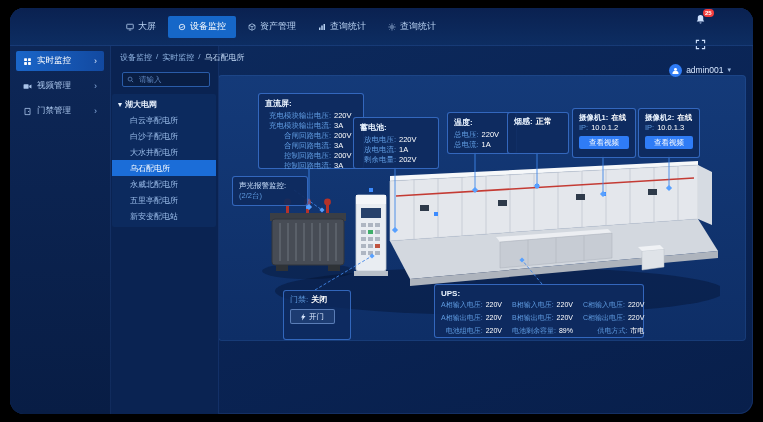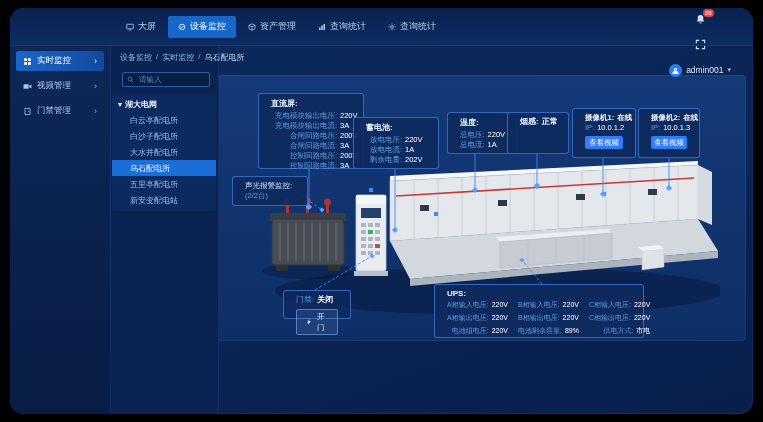--- a/index.html
+++ b/index.html
@@ -64,21 +64,21 @@
 
   
   .main-panel{position:absolute;left:208px;top:67px;width:528px;height:266px;border-radius:4px;
               background:linear-gradient(180deg,#143a79,#0e2e66);
               box-shadow:inset 0 0 0 1px rgba(80,140,230,.14);z-index:1;}
   .scene{position:absolute;left:240px;top:147px;width:470px;height:170px;z-index:2;}
   .connectors{position:absolute;left:0;top:0;width:743px;height:406px;z-index:4;pointer-events:none;}
 
   
   .panel{position:absolute;background:rgba(14,42,94,.92);border:1px solid rgba(64,124,220,.75);
-         border-radius:3px;padding:4px 12px;box-sizing:border-box;z-index:5;}
+         border-radius:3px;padding:4px 6px;box-sizing:border-box;z-index:5;}
   .p-title{font-size:8px;font-weight:bold;color:#eaf4ff;margin-bottom:2px;white-space:nowrap;}
   .kv{display:flex;font-size:7.5px;line-height:10px;white-space:nowrap;}
   .kv .k{color:#5f9be0;}
   .kv .v{color:#fff;margin-left:3px;}
   .ok{color:#35d07f;font-weight:bold;}
   .dc .kv .k{width:66px;text-align:right;flex:none;}
   .bat .kv .k{width:36px;text-align:right;flex:none;}
   .ups-grid{display:grid;grid-template-columns:repeat(3,1fr);column-gap:10px;row-gap:3px;}
   .ups-grid .kv{justify-content:flex-end;}
   .ups-grid .kv{font-size:7px;}
@@ -211,20 +211,21 @@
 
     <div class="tree">
       <div class="tree-root">
         <span>▾</span>
         <span>湖大电网</span>
       </div>
       <div class="tree-item">白云亭配电所</div>
       <div class="tree-item">白沙子配电所</div>
       <div class="tree-item">大水井配电所</div>
       <div class="tree-item selected">乌石配电所</div>
+      <div class="tree-item">永威北配电所</div>
       <div class="tree-item">五里亭配电所</div>
       <div class="tree-item">新安变配电站</div>
     </div>
 
     <div class="main-panel"></div>
 
     <svg class="scene" viewBox="0 0 470 170">
       <ellipse cx="250" cy="136" rx="225" ry="24" fill="rgba(3,12,34,.35)"></ellipse>
 
       <polygon points="140,21 448,6 448,10 140,26" fill="#f6f8fa"></polygon>
@@ -429,21 +430,21 @@
           <span class="v">10.0.1.3</span>
         </div>
       <button class="btn-primary">查看视频</button>
     </div>
 
     <div class="panel" style="left:222px;top:168px;width:76px;height:30px;">
       <div class="alarm-note" style="color:#cfe4ff;">声光报警监控:</div>
       <div class="alarm-note">(2/2台)</div>
     </div>
 
-    <div class="panel" style="left:273px;top:282px;width:68px;height:29px;background:rgba(14,42,94,.75);">
+    <div class="panel" style="left:273px;top:282px;width:68px;height:50px;background:rgba(14,42,94,.75);">
       <div class="kv" style="font-size:8px;">
           <span class="k">门禁:</span>
           <span class="v ok">关闭</span>
         </div>
       <button class="btn-ghost">
         <svg viewBox="0 0 10 14" fill="currentColor">
             <path d="M6 0L0 8h3l-1 6 7-9H5z"></path>
           </svg>
         <span>开门</span>
       </button>

